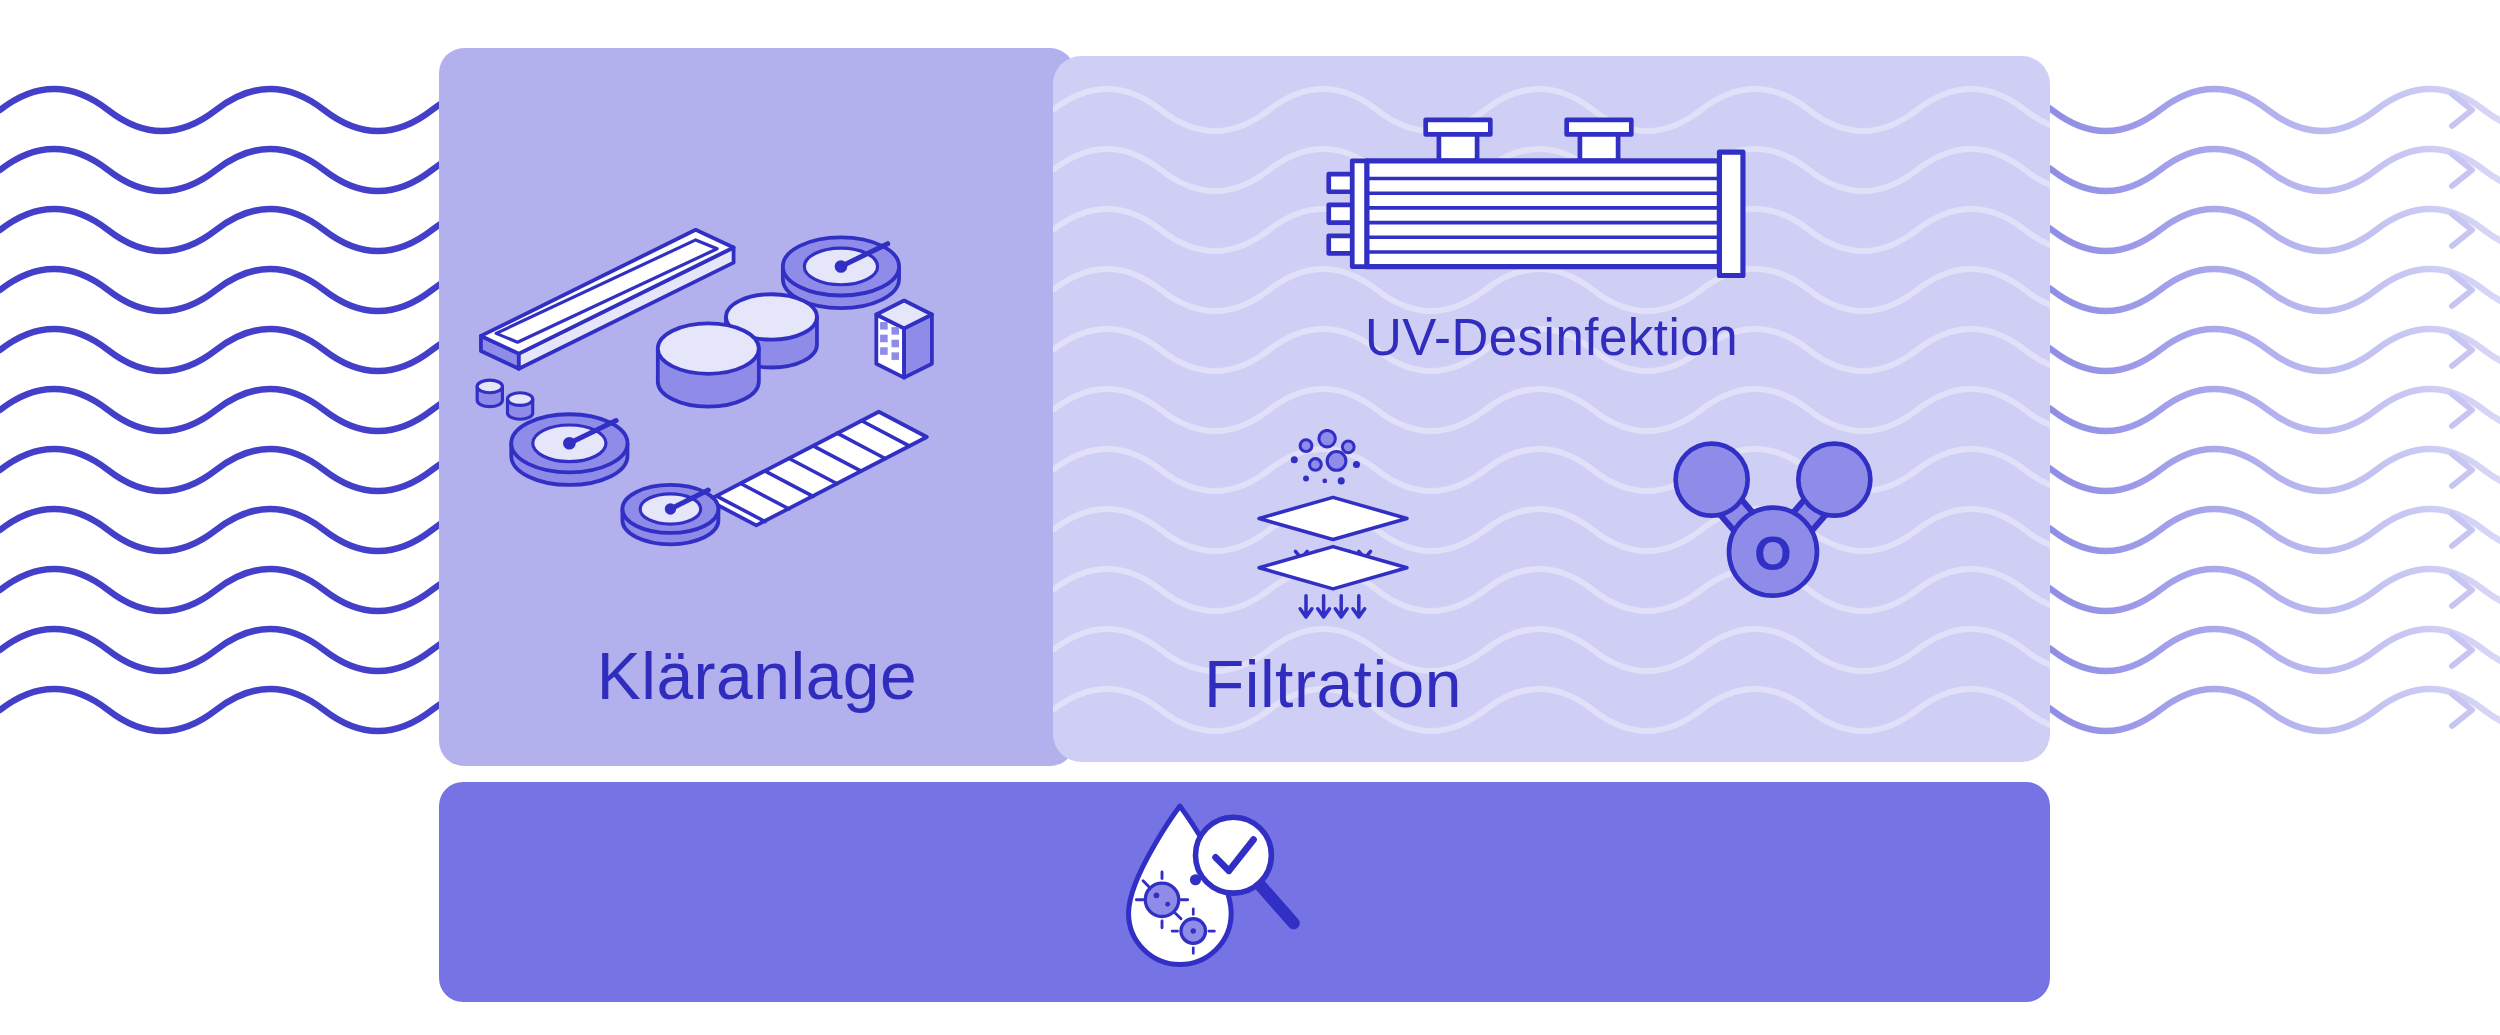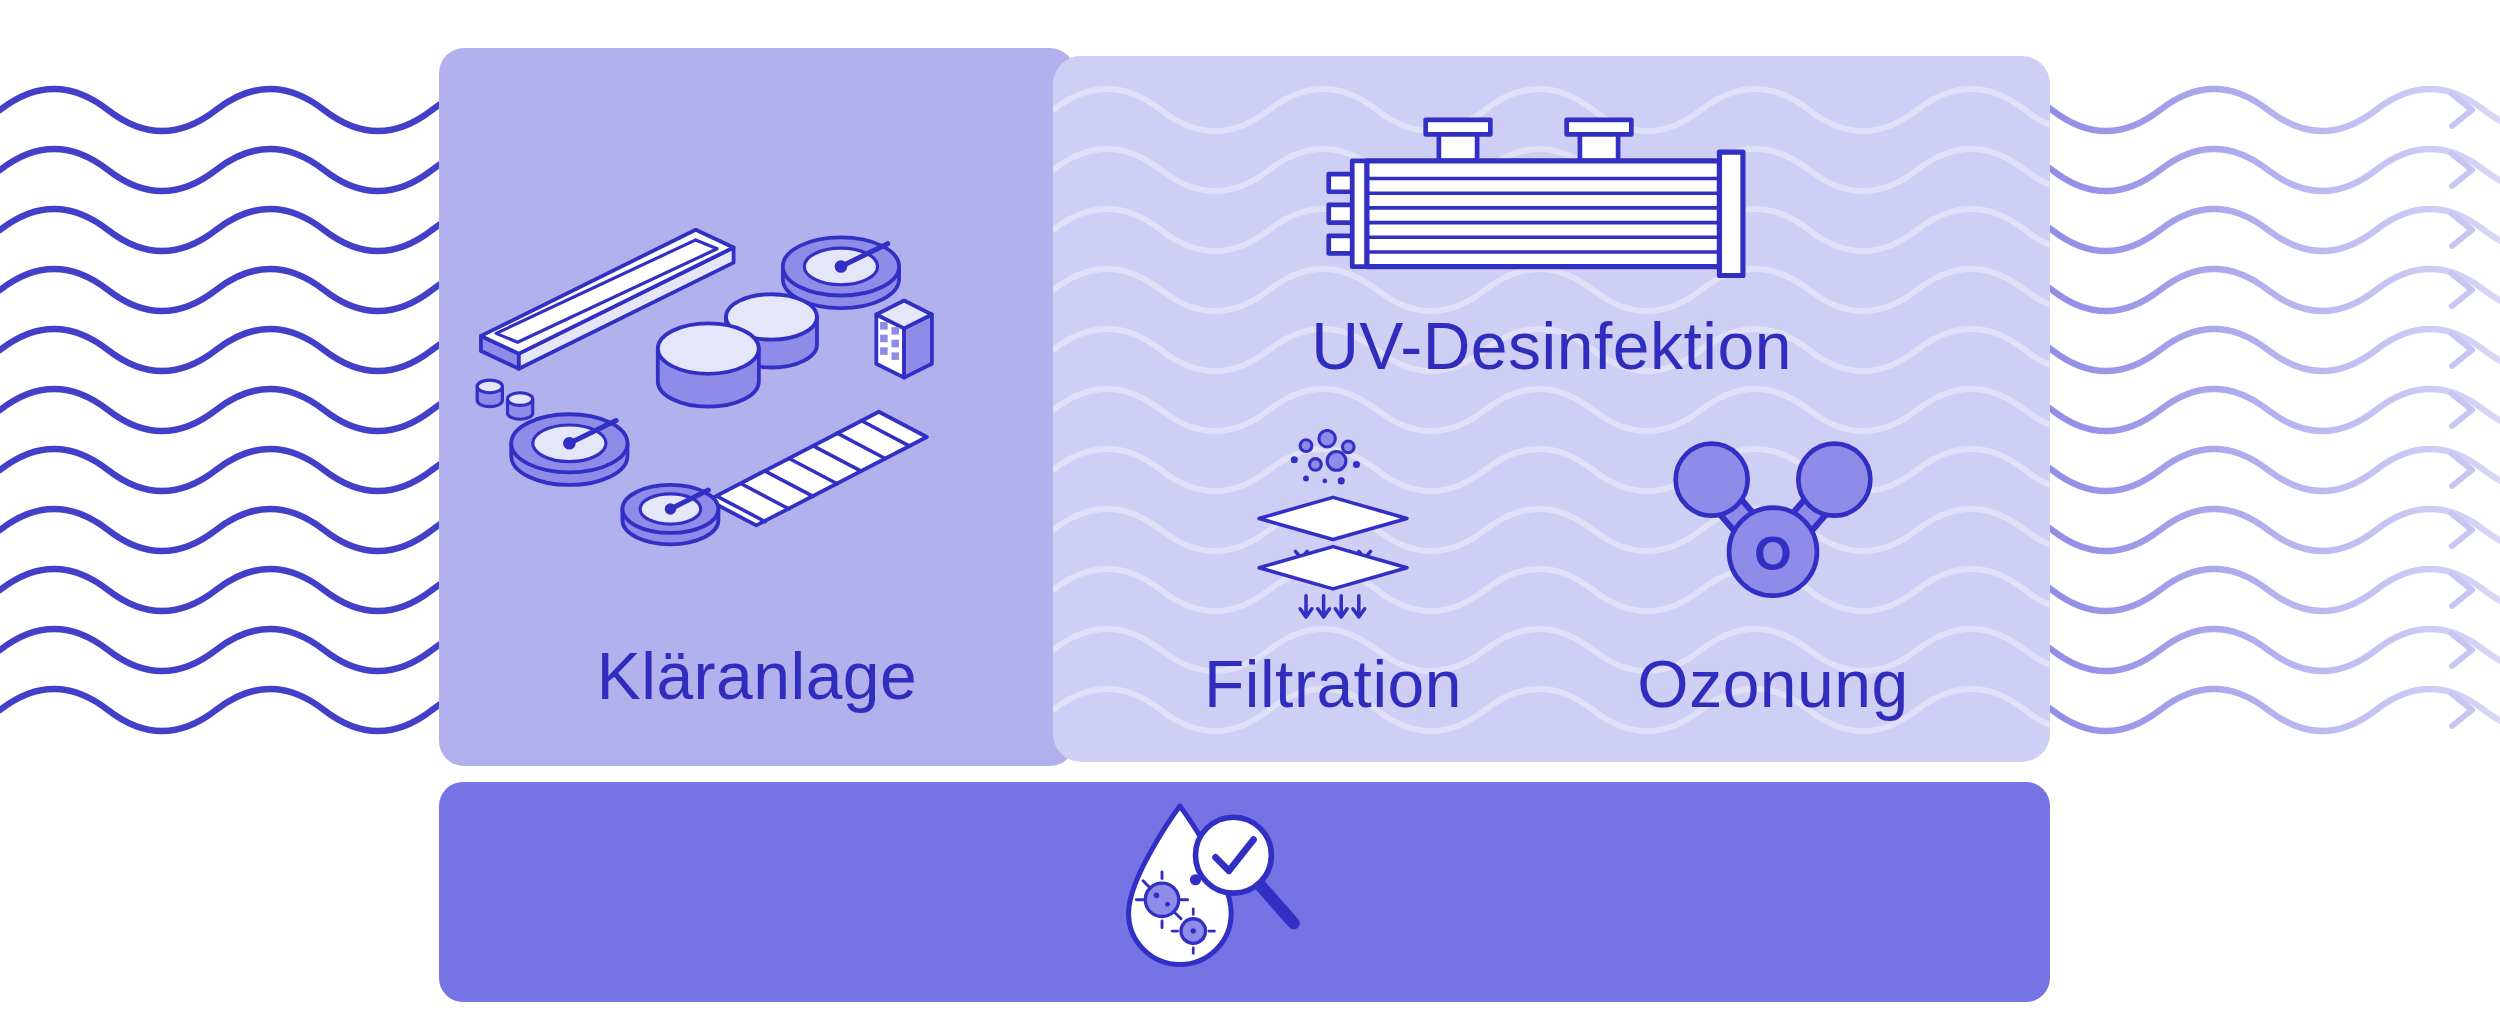--- a/index.html
+++ b/index.html
@@ -14,21 +14,21 @@
   .card-treatment{left:1053px;top:56px;width:997px;height:706px;background:#cfcef5;overflow:hidden;}
   .card-waves{position:absolute;left:0;top:0;opacity:.38;}
   .plant-icon{position:absolute;left:23px;top:130px;}
   .card-label{
     position:absolute;left:0;bottom:52px;width:100%;text-align:center;
     font-size:66px;font-weight:500;color:#2f2cbe;letter-spacing:.5px;
   }
   .uv-icon{position:absolute;left:50%;transform:translateX(-50%);top:52px;}
   .uv-label{
     position:absolute;left:0;top:252px;width:100%;text-align:center;
-    font-size:66px;font-weight:500;color:#2f2cbe;letter-spacing:.5px;
+    font-size:51px;font-weight:500;color:#2f2cbe;letter-spacing:.5px;
   }
   .treat-col{position:absolute;top:368px;display:flex;flex-direction:column;align-items:center;}
   .col-filtration{left:60px;width:440px;}
   .col-ozonung{left:500px;width:440px;}
   .icon-box{height:210px;display:flex;align-items:center;justify-content:center;}
   .treat-label{margin-top:12px;font-size:66px;font-weight:500;color:#2f2cbe;letter-spacing:.5px;text-align:center;}
   .validation-bar{
     position:absolute;z-index:2;left:439px;top:782px;width:1611px;height:220px;
     background:#7674e4;border-radius:24px;
     display:flex;align-items:center;justify-content:center;gap:70px;
@@ -231,21 +231,20 @@
             <path d="M90 95 L44 42" stroke="#8f8ce9" stroke-width="15"></path>
             <path d="M90 95 L136 42" stroke="#322fc4" stroke-width="24"></path>
             <path d="M90 95 L136 42" stroke="#8f8ce9" stroke-width="15"></path>
           </g>
           <circle cx="44" cy="38" r="27" fill="#8f8ce9" stroke="#322fc4" stroke-width="3.5"></circle>
           <circle cx="136" cy="38" r="27" fill="#8f8ce9" stroke="#322fc4" stroke-width="3.5"></circle>
           <circle cx="90" cy="92" r="33" fill="#8f8ce9" stroke="#322fc4" stroke-width="3.5"></circle>
           <text x="90" y="93" text-anchor="middle" dominant-baseline="central" font-family="Liberation Sans, sans-serif" font-size="36" font-weight="bold" fill="#322fc4">O</text>
         </svg>
       </div>
-      <div class="treat-label">Ozonung</div>
     </div>
   </div>
 
   <div class="validation-bar">
     <svg width="212" height="190" viewBox="0 0 190 170">
       <path d="M68 8 C68 8 22 70 22 104 a46 46 0 0 0 92 0 C114 70 68 8 68 8 Z" fill="#ffffff" stroke="#322fc4" stroke-width="4.5" stroke-linejoin="round"></path>
       <g stroke="#322fc4" stroke-linecap="round">
         <circle cx="52" cy="92" r="15" fill="#8f8ce9" stroke-width="3"></circle>
         <g stroke-width="2.6" fill="none">
           <path d="M52 73 V67"></path>

